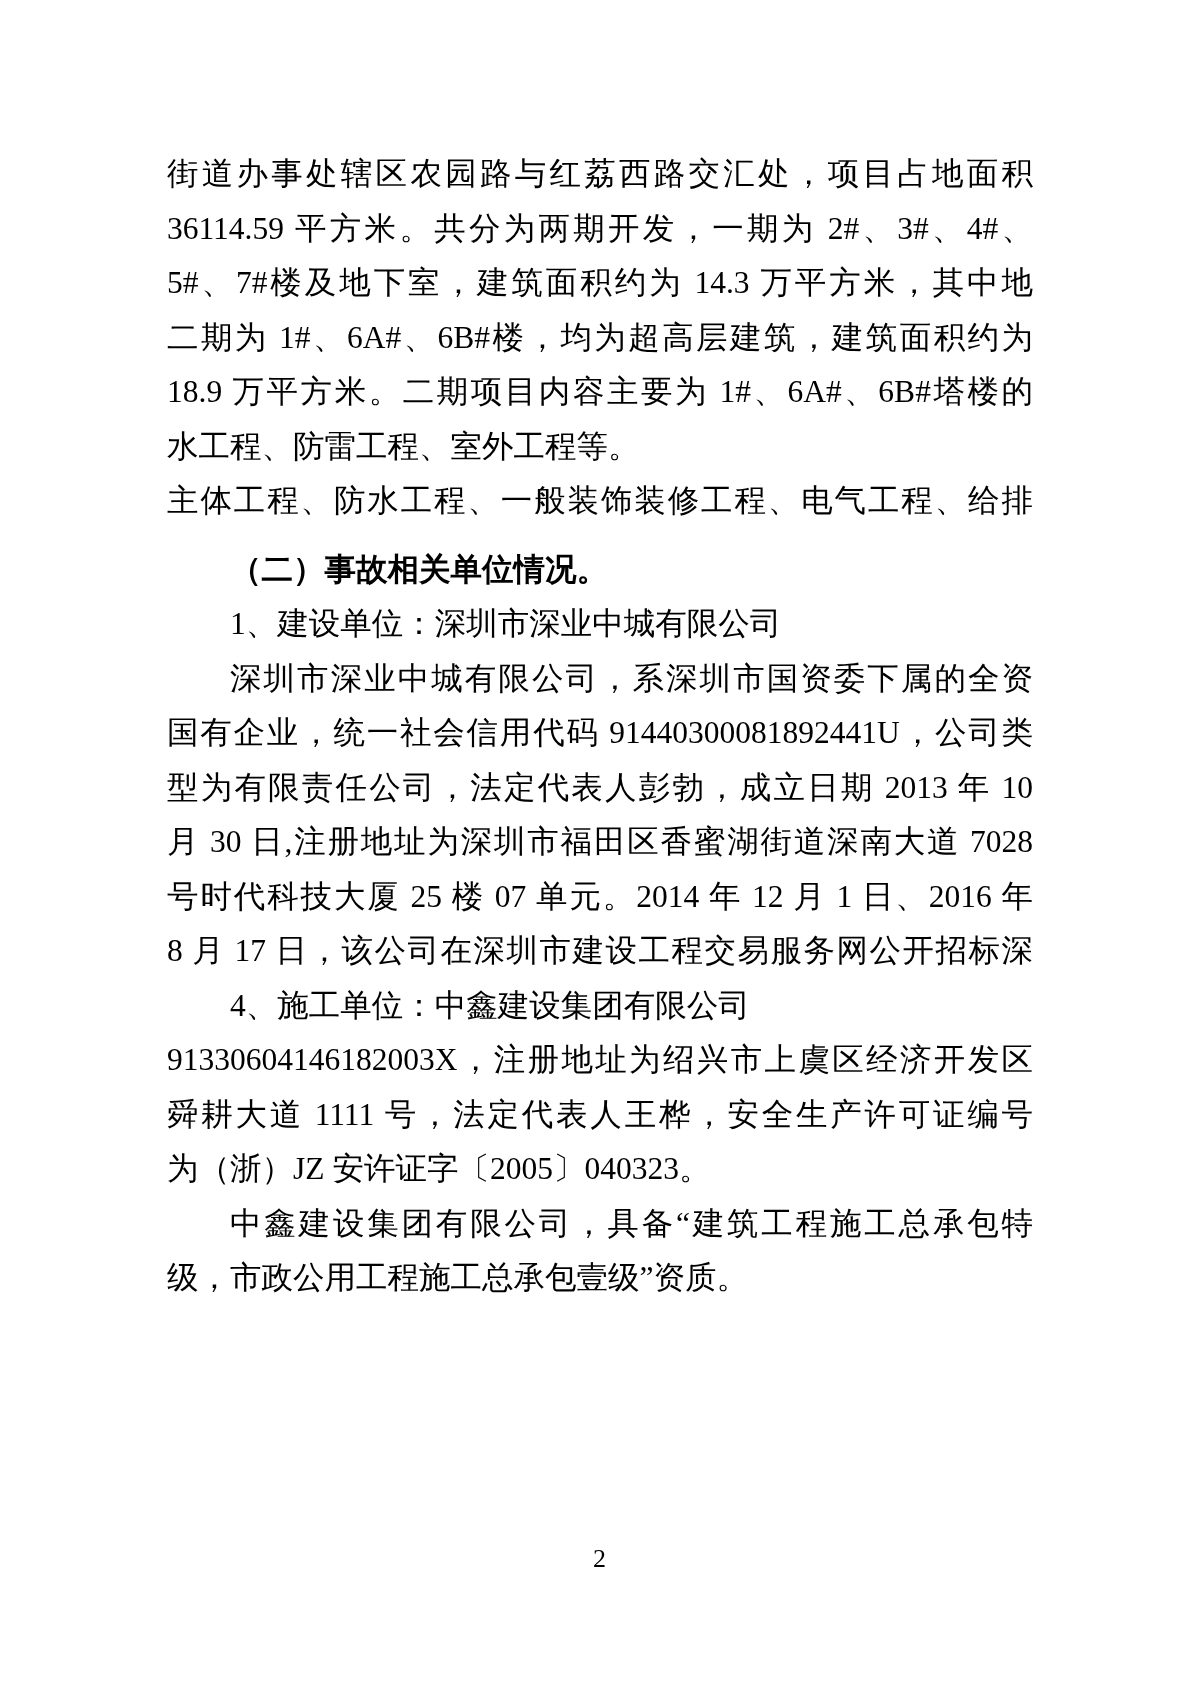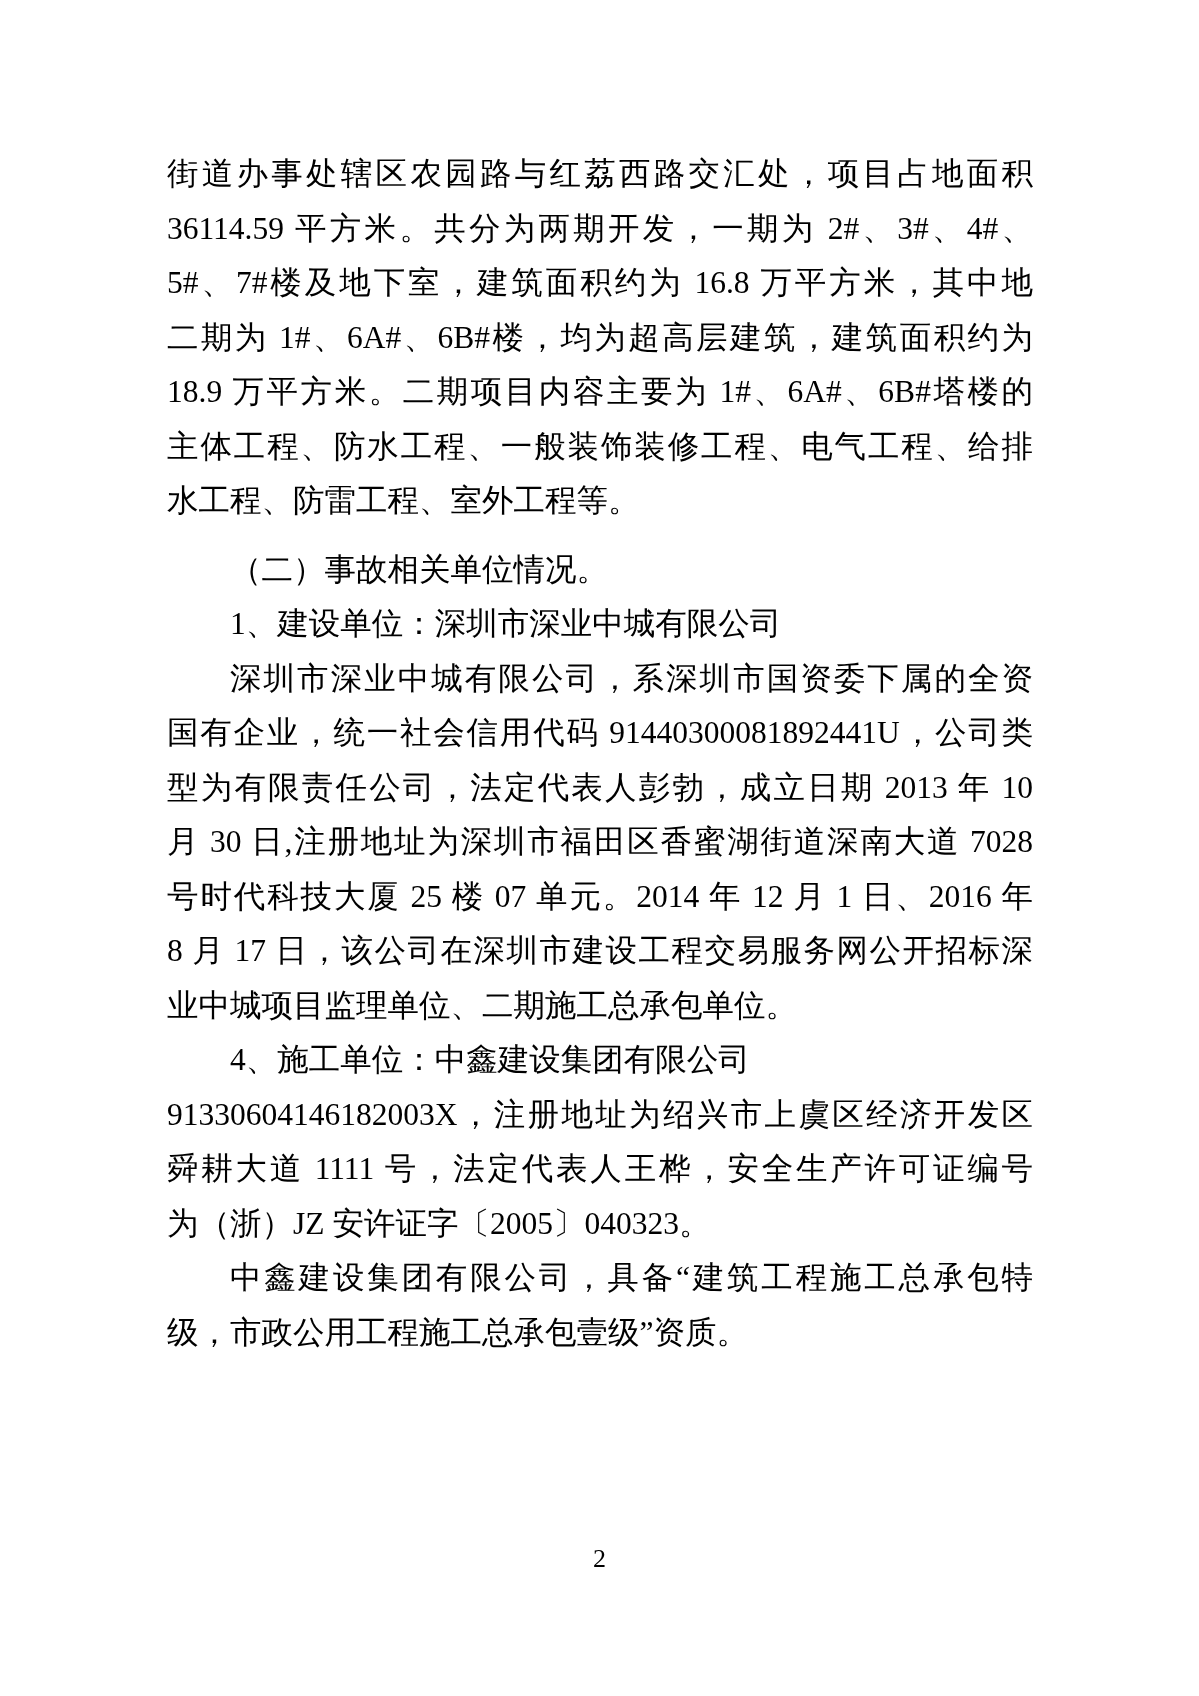--- a/index.html
+++ b/index.html
@@ -29,21 +29,21 @@
     text-align: left;
   }
   .line.j {
     text-align: justify;
     text-align-last: justify;
   }
   .line.ind {
     text-indent: 63px;
   }
   .line.b {
-    font-weight: normal;
+    font-weight: bold;
   }
   .line.gap {
     margin-top: 14px;
   }
   .page-number {
     position: absolute;
     left: 0;
     right: 0;
     top: 1543px;
     text-align: center;
@@ -52,34 +52,33 @@
     color: #000000;
   }
 </style>
 </head>
 <body>
 
 <div class="page">
   <div class="body-text" id="document-body">
       <div class="line j">街道办事处辖区农园路与红荔西路交汇处，项目占地面积</div>
       <div class="line j">36114.59 平方米。共分为两期开发，一期为 2#、3#、4#、</div>
-      <div class="line j">5#、7#楼及地下室，建筑面积约为 16.8 万平方米，其中地</div>
+      <div class="line j">5#、7#楼及地下室，建筑面积约为 14.3 万平方米，其中地</div>
       <div class="line j">二期为 1#、6A#、6B#楼，均为超高层建筑，建筑面积约为</div>
       <div class="line j">18.9 万平方米。二期项目内容主要为 1#、6A#、6B#塔楼的</div>
+      <div class="line">水工程、防雷工程、室外工程等。</div>
       <div class="line j">主体工程、防水工程、一般装饰装修工程、电气工程、给排</div>
-      <div class="line">水工程、防雷工程、室外工程等。</div>
       <div class="line ind b gap">（二）事故相关单位情况。</div>
       <div class="line ind">1、建设单位：深圳市深业中城有限公司</div>
       <div class="line j ind">深圳市深业中城有限公司，系深圳市国资委下属的全资</div>
       <div class="line j">国有企业，统一社会信用代码 91440300081892441U，公司类</div>
       <div class="line j">型为有限责任公司，法定代表人彭勃，成立日期 2013 年 10</div>
       <div class="line j">月 30 日,注册地址为深圳市福田区香蜜湖街道深南大道 7028</div>
       <div class="line j">号时代科技大厦 25 楼 07 单元。2014 年 12 月 1 日、2016 年</div>
       <div class="line j">8 月 17 日，该公司在深圳市建设工程交易服务网公开招标深</div>
-      <div class="line">业中城项目监理单位、二期施工总承包单位。</div>
       <div class="line ind">4、施工单位：中鑫建设集团有限公司</div>
       <div class="line j">91330604146182003X，注册地址为绍兴市上虞区经济开发区</div>
       <div class="line j">舜耕大道 1111 号，法定代表人王桦，安全生产许可证编号</div>
       <div class="line">为（浙）JZ 安许证字〔2005〕040323。</div>
       <div class="line j ind">中鑫建设集团有限公司，具备“建筑工程施工总承包特</div>
       <div class="line">级，市政公用工程施工总承包壹级”资质。</div>
     </div>
   <div class="page-number">2</div>
 </div>
 

